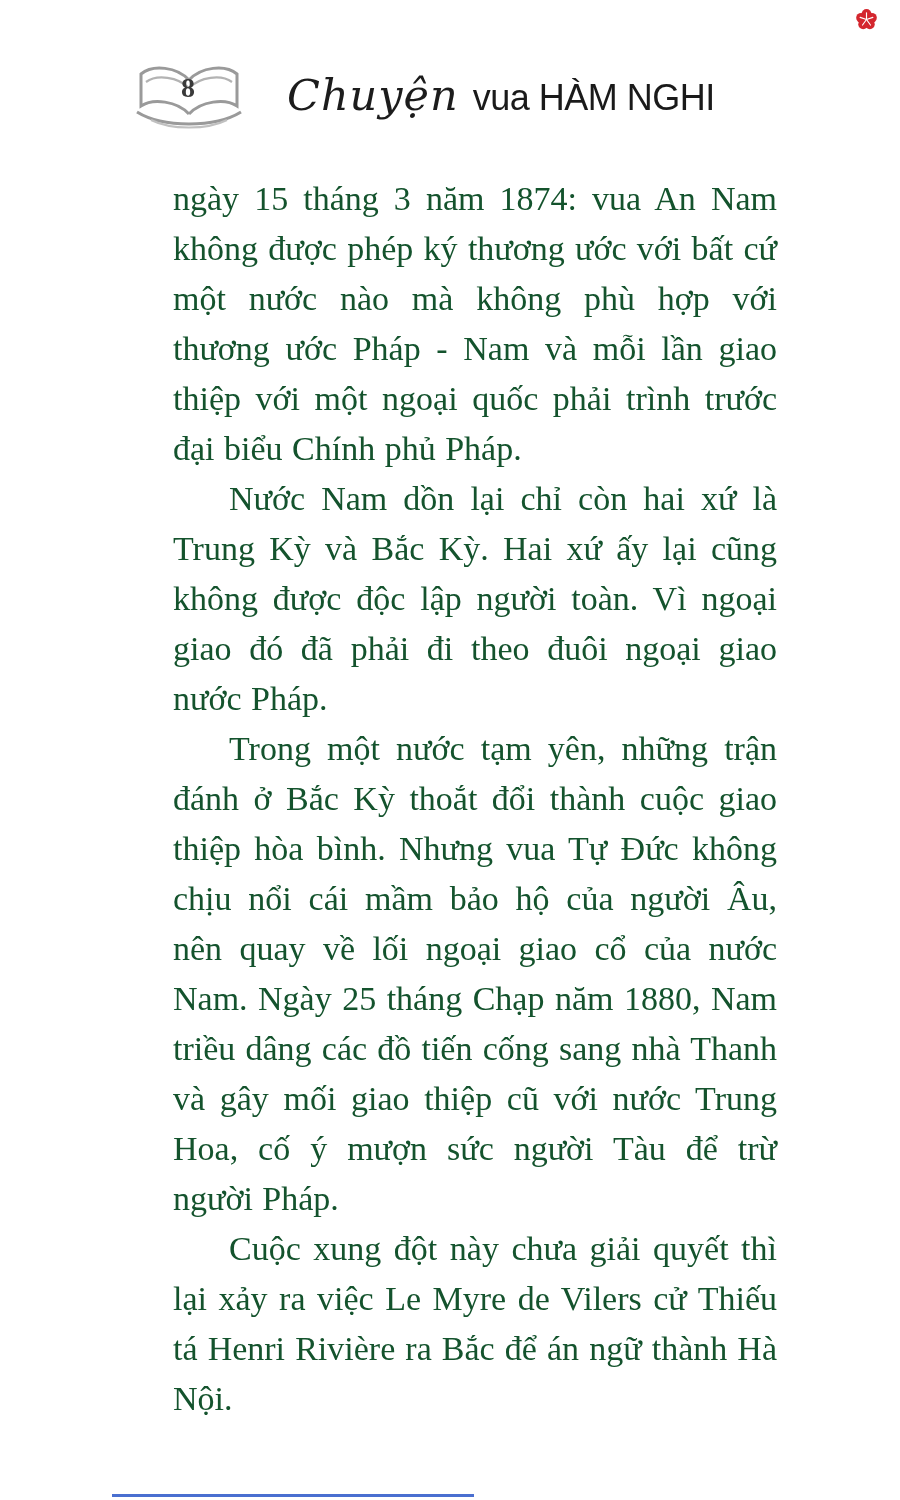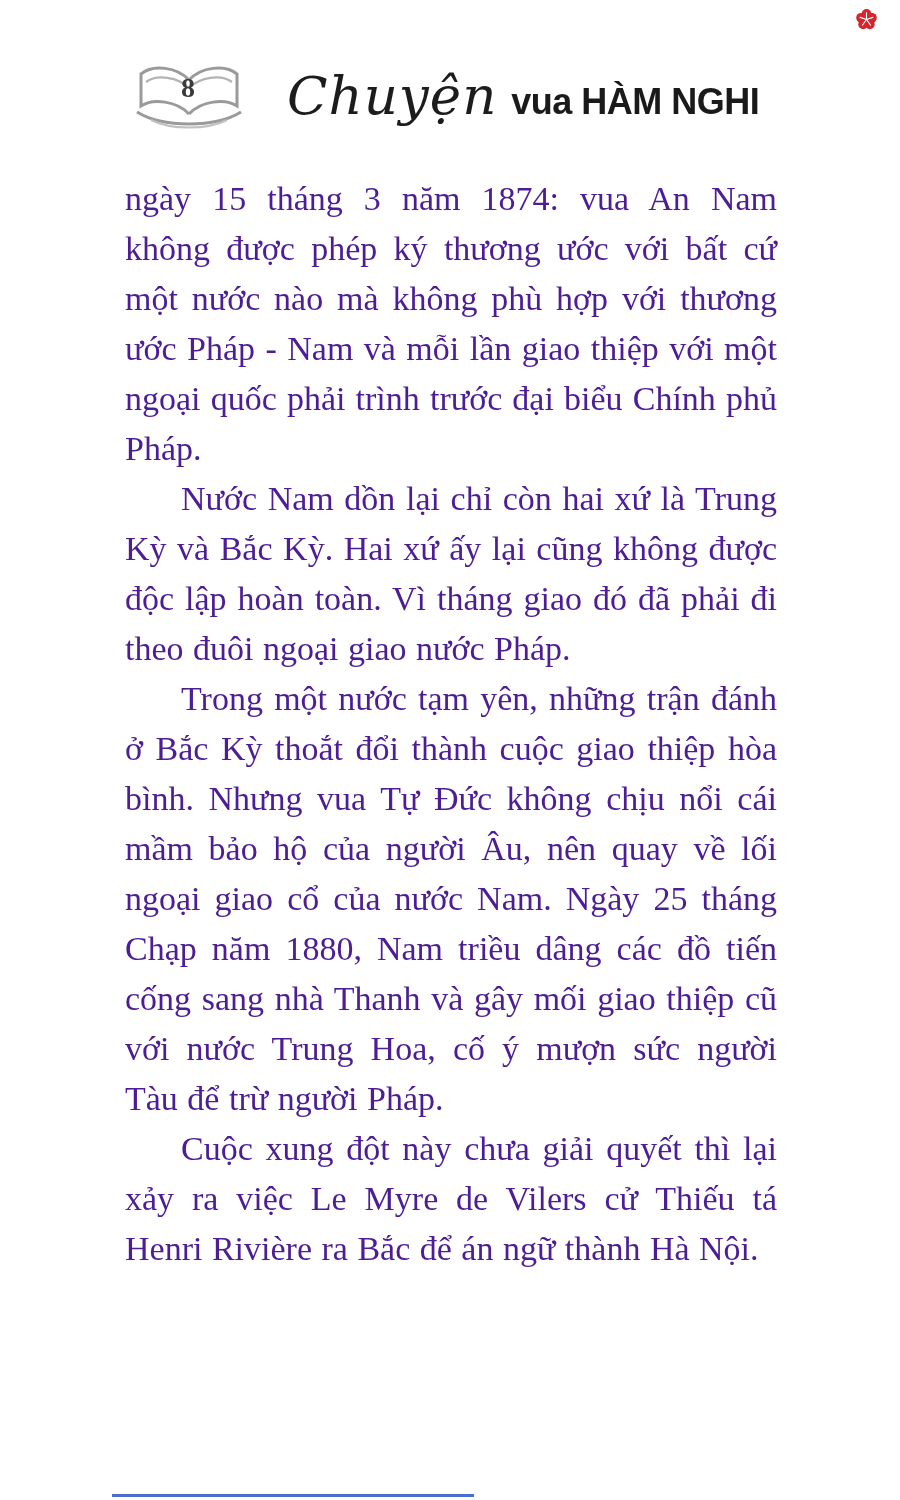--- a/index.html
+++ b/index.html
@@ -51,45 +51,46 @@
   .title {
     display: flex;
     align-items: baseline;
     gap: 14px;
     white-space: nowrap;
     padding-bottom: 10px;
   }
   .title-script {
     font-family: "DejaVu Serif", serif;
     font-style: italic;
-    font-size: 53px;
+    font-size: 43px;
     font-weight: 500;
     color: #1c1c1c;
     letter-spacing: 1px;
   }
   .title-bold {
     font-family: "Liberation Sans", sans-serif;
-    font-weight: 700;
+    font-weight: 400;
     font-size: 36px;
     color: #1a1a1a;
     letter-spacing: -0.5px;
   }
 
   
   .body-text {
     margin-top: 36px;
     padding-left: 125px;
     padding-right: 123px;
   }
   .body-text p {
     font-size: 34px;
     line-height: 50px;
     text-align: justify;
-    color: #4c1d95;
+    color: #14532d;
     word-spacing: 1px;
+    margin-left: 48px;
   }
   .body-text p.indent { text-indent: 56px; }
 
   .bottom-line {
     position: absolute;
     left: 112px;
     top: 1494px;
     width: 362px;
     height: 3px;
     background: #4a6fd0;
@@ -131,18 +132,18 @@
     <span class="book-page-num">8</span>
   </div>
   <div class="title">
     <span class="title-script">Chuyện</span>
     <span class="title-bold">vua HÀM NGHI</span>
   </div>
 </div>
 
 <div class="body-text">
   <p>ngày 15 tháng 3 năm 1874: vua An Nam không được phép ký thương ước với bất cứ một nước nào mà không phù hợp với thương ước Pháp - Nam và mỗi lần giao thiệp với một ngoại quốc phải trình trước đại biểu Chính phủ Pháp.</p>
-  <p class="indent">Nước Nam dồn lại chỉ còn hai xứ là Trung Kỳ và Bắc Kỳ. Hai xứ ấy lại cũng không được độc lập hoàn toàn. Vì tháng giao đó đã phải đi theo đuôi ngoại giao nước Pháp.</p>
+  <p class="indent">Nước Nam dồn lại chỉ còn hai xứ là Trung Kỳ và Bắc Kỳ. Hai xứ ấy lại cũng không được độc lập người toàn. Vì ngoại giao đó đã phải đi theo đuôi ngoại giao nước Pháp.</p>
   <p class="indent">Trong một nước tạm yên, những trận đánh ở Bắc Kỳ thoắt đổi thành cuộc giao thiệp hòa bình. Nhưng vua Tự Đức không chịu nổi cái mầm bảo hộ của người Âu, nên quay về lối ngoại giao cổ của nước Nam. Ngày 25 tháng Chạp năm 1880, Nam triều dâng các đồ tiến cống sang nhà Thanh và gây mối giao thiệp cũ với nước Trung Hoa, cố ý mượn sức người Tàu để trừ người Pháp.</p>
   <p class="indent">Cuộc xung đột này chưa giải quyết thì lại xảy ra việc Le Myre de Vilers cử Thiếu tá Henri Rivière ra Bắc để án ngữ thành Hà Nội.</p>
 </div>
 
 <div class="bottom-line"></div>
 
 </body></html>

